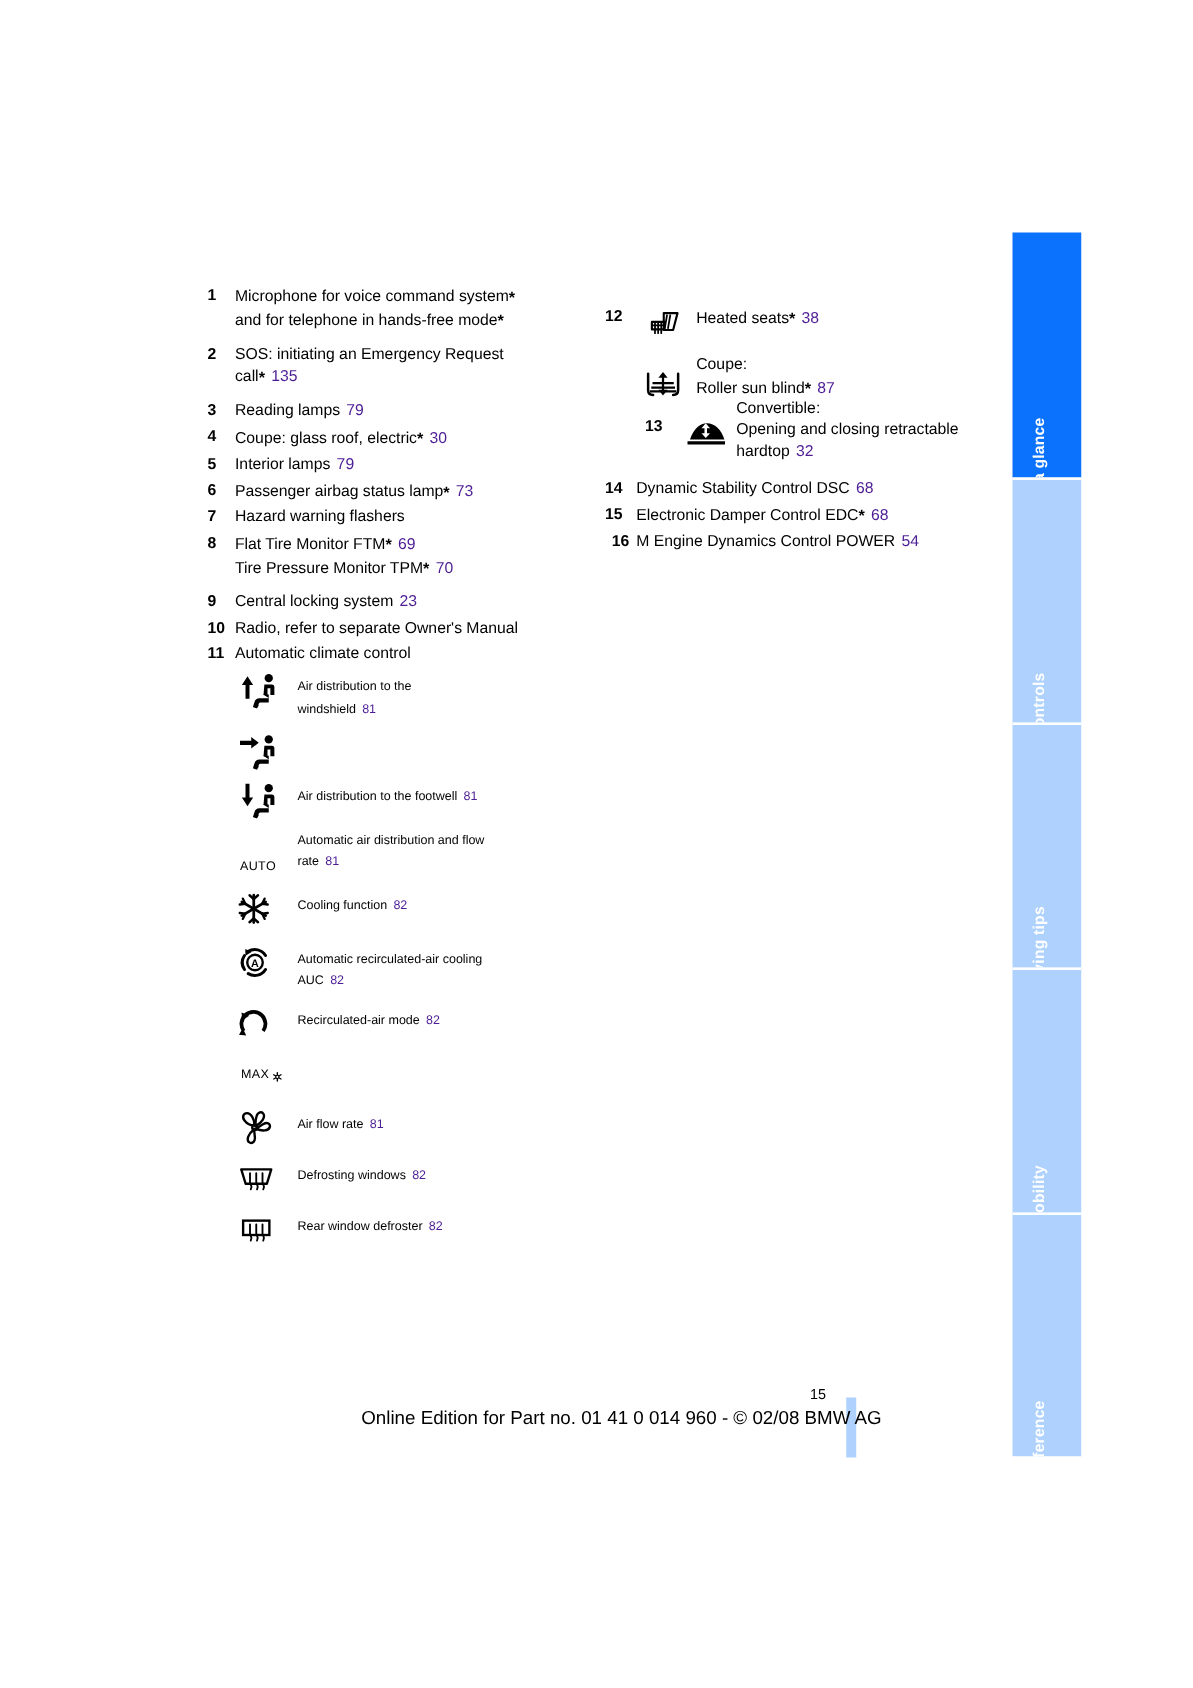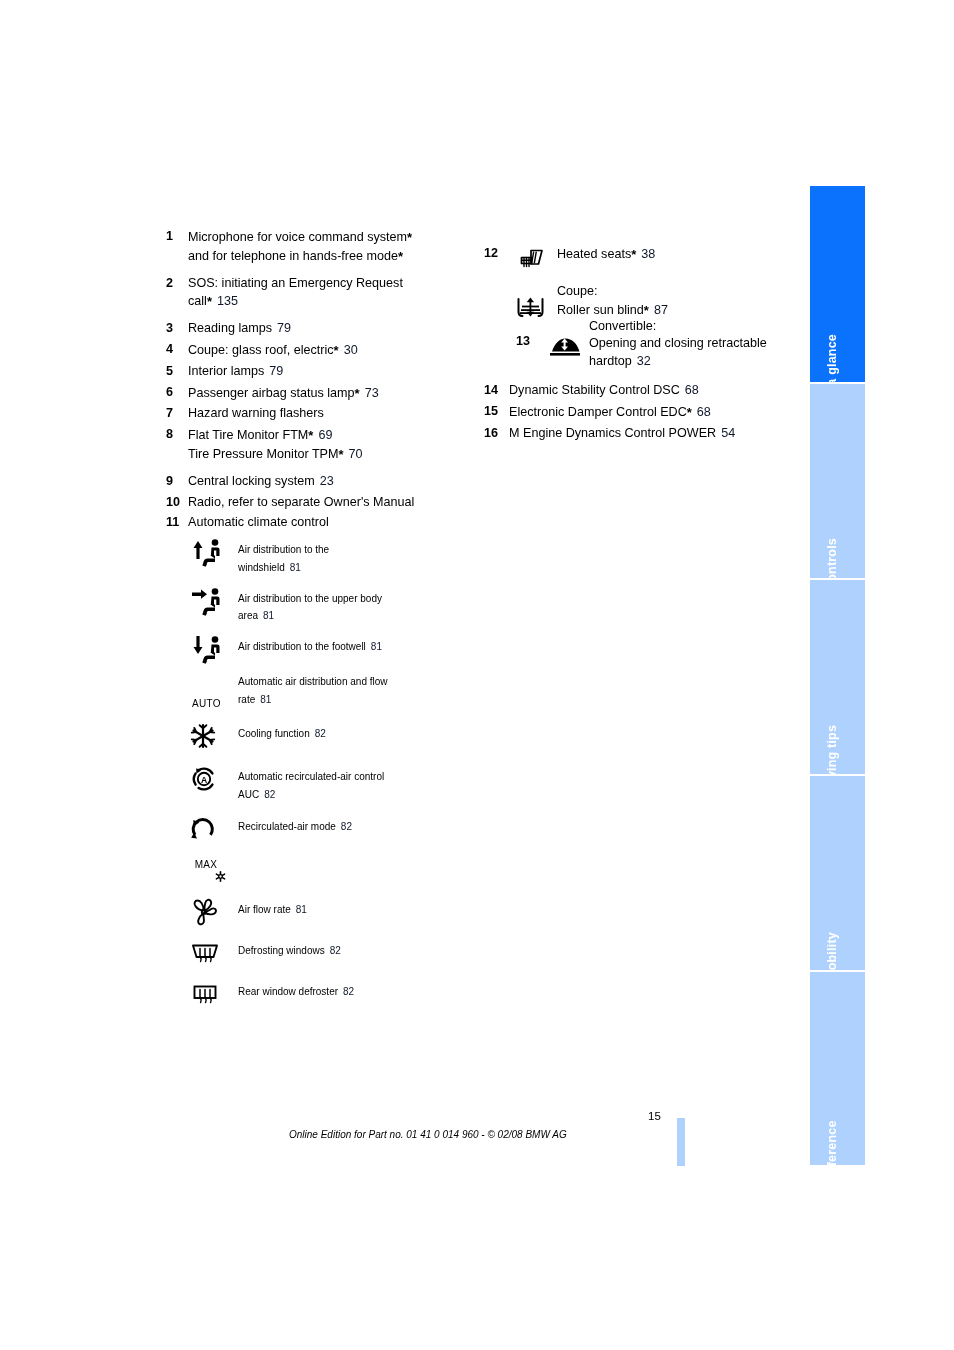--- a/index.html
+++ b/index.html
@@ -79,21 +79,21 @@
     text-align: left;
     line-height: 17.8px;
   }
   .num.wide { text-align: left; }
   .num-text {
     font-size: 12.6px;
     line-height: 17.8px;
     flex: 1;
   }
   .pg {
-    color: #0f172a;
+    color: #4c1d95;
     margin-left: 5px;
   }
   .star {
     font-weight: bold;
     font-size: 13px;
     vertical-align: baseline;
     position: relative;
     top: 1px;
   }
 
@@ -161,24 +161,23 @@
   }
 
   
   .footer {
     position: absolute;
     left: 289px;
     top: 1128px;
     width: 400px;
   }
   .footer-text {
-    font-size: 10px;
+    font-size: 15px;
     line-height: 14px;
     white-space: nowrap;
-    font-style: italic;
   }
   .page-no {
     position: absolute;
     left: 648px;
     top: 1110px;
     font-size: 11.5px;
   }
   .page-bar {
     position: absolute;
     left: 677px;
@@ -322,24 +321,20 @@
       <div class="icon-cell">
         <svg width="34" height="30" viewBox="0 0 34 30">
           <g fill="#000">
             <path d="M2 6.5 L11 6.5 L11 3.6 L17 8.2 L11 12.8 L11 9.9 L2 9.9 Z"></path>
             <circle cx="25" cy="5.5" r="3.3"></circle>
             <path d="M21.5 10.5 L27.5 10.5 Q29.5 10.5 29.5 12.5 L29.5 19 L26.3 19 L26.3 13.6 L24 13.6 L24 19 L20.8 19 Z"></path>
             <path d="M20.5 18.5 L25 18.5 L25 21.6 L17.5 21.6 Q14.5 21.6 13.6 24.5 L13 26.6 L16.5 27.6 L17.1 25.8 Q17.4 24.9 18.4 24.9 L25 24.9 L25 21.4"></path>
             <path d="M13.2 26 L17 27.2 L15.6 29.8 L12.3 28.6 Z"></path>
           </g>
         </svg>
-      </div>
-      <div class="icon-text">
-        <span>Air distribution to the upper body</span><br>
-        <span>area</span><span class="pg">81</span>
       </div>
     </div>
 
     <div class="icon-row">
       <div class="icon-cell">
         <svg width="34" height="30" viewBox="0 0 34 30">
           <g fill="#000">
             <path d="M8 20 L3.5 13 L6.4 13 L6.4 2 L9.6 2 L9.6 13 L12.5 13 Z"></path>
             <circle cx="25" cy="5.5" r="3.3"></circle>
             <path d="M21.5 10.5 L27.5 10.5 Q29.5 10.5 29.5 12.5 L29.5 19 L26.3 19 L26.3 13.6 L24 13.6 L24 19 L20.8 19 Z"></path>
@@ -399,21 +394,21 @@
             <path d="M5.6 19.6 A10 10 0 0 1 5.6 8.4"></path>
             <path d="M8.6 5.1 A10 10 0 0 1 22.4 8.4"></path>
             <path d="M22.4 19.6 A10 10 0 0 1 8.6 22.9"></path>
           </g>
           <path d="M6.2 3.2 L11.2 5.6 L6.4 8.6 Z" fill="#000"></path>
           <circle cx="14" cy="14" r="6.2" fill="none" stroke="#000" stroke-width="1.9"></circle>
           <text x="14" y="17.6" font-family="Liberation Sans, sans-serif" font-size="8.6" font-weight="bold" text-anchor="middle" fill="#000">A</text>
         </svg>
       </div>
       <div class="icon-text">
-        <span>Automatic recirculated-air control</span><br>
+        <span>Automatic recirculated-air cooling</span><br>
         <span>AUC</span><span class="pg">82</span>
       </div>
     </div>
 
     <div class="icon-row" style="margin-bottom:13px;">
       <div class="icon-cell">
         <svg width="26" height="26" viewBox="0 0 26 26">
           <g fill="none" stroke="#000" stroke-width="3" stroke-linecap="butt">
             <path d="M5 18.8 A9.6 9.6 0 1 1 20.5 18.8"></path>
           </g>
@@ -421,21 +416,21 @@
           <path d="M4.2 16.5 L7.0 22.4 L1.2 21.8 Z" fill="#000"></path>
         </svg>
       </div>
       <div class="icon-text">
         <span>Recirculated-air mode</span><span class="pg">82</span>
       </div>
     </div>
 
     <div class="icon-row" style="margin-bottom:12px;">
       <div class="icon-cell" style="height:28px;">
-        <div style="display:flex;flex-direction:column;align-items:flex-end;width:36px;">
+        <div style="display:flex;flex-direction:row;align-items:flex-start;width:36px;">
           <div class="icon-glyph-text">MAX</div>
           <svg width="11" height="11" viewBox="0 0 11 11" style="margin-top:1px;">
             <g stroke="#000" stroke-width="1.6" stroke-linecap="round">
               <line x1="5.5" y1="0.8" x2="5.5" y2="10.2"></line>
               <line x1="1.4" y1="3.1" x2="9.6" y2="7.9"></line>
               <line x1="1.4" y1="7.9" x2="9.6" y2="3.1"></line>
             </g>
             <circle cx="5.5" cy="5.5" r="1.8" fill="#fff" stroke="#000" stroke-width="1.3"></circle>
           </svg>
         </div>
@@ -572,21 +567,21 @@
     </div>
 
     <div class="num-row">
       <div class="num wide" style="flex:0 0 25px;width:25px;">15</div>
       <div class="num-text">
         <span>Electronic Damper Control EDC</span><span class="star">*</span><span class="pg">68</span>
       </div>
     </div>
 
     <div class="num-row">
-      <div class="num wide" style="flex:0 0 25px;width:25px;">16</div>
+      <div class="num wide" style="flex:0 0 25px;width:25px;text-align:center;">16</div>
       <div class="num-text">
         <span>M Engine Dynamics Control POWER</span><span class="pg">54</span>
       </div>
     </div>
   </div>
 
   <div class="page-no">15</div>
   <div class="page-bar" style="background:#aed2fd;"></div>
   <div class="footer">
     <div class="footer-text">Online Edition for Part no. 01 41 0 014 960 - © 02/08 BMW AG</div>

